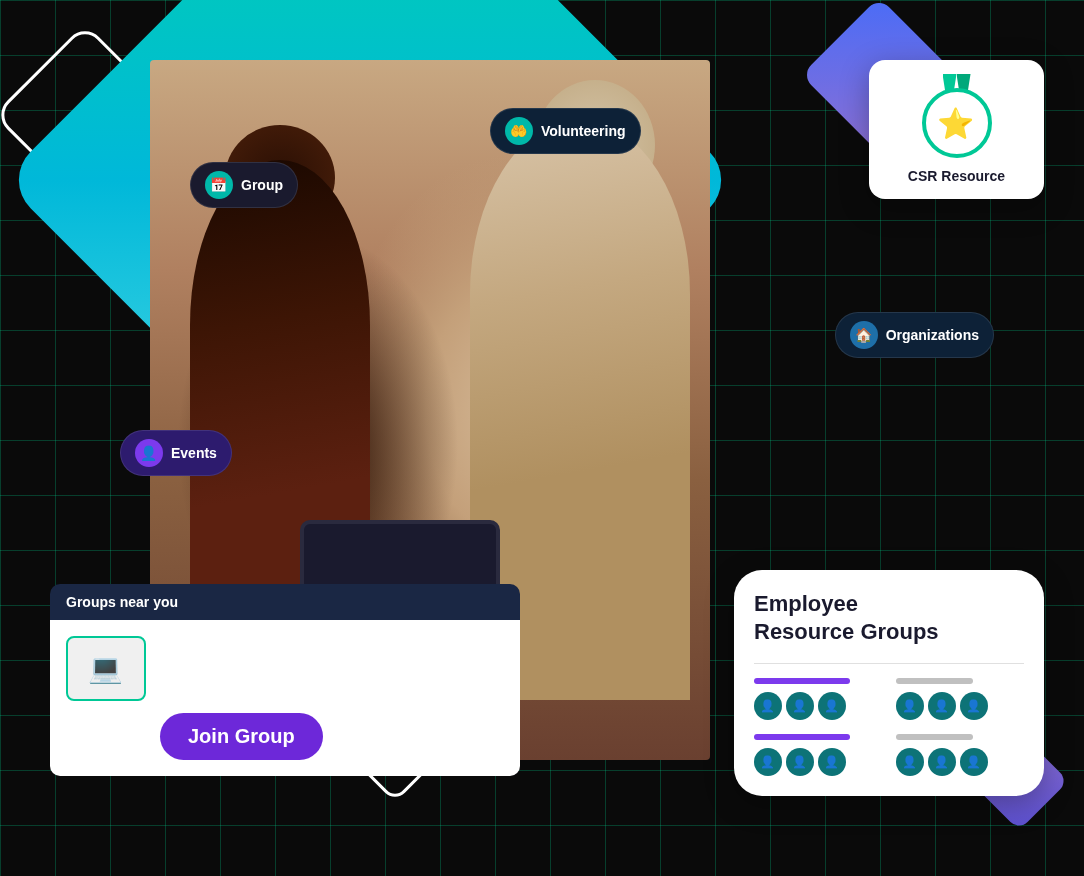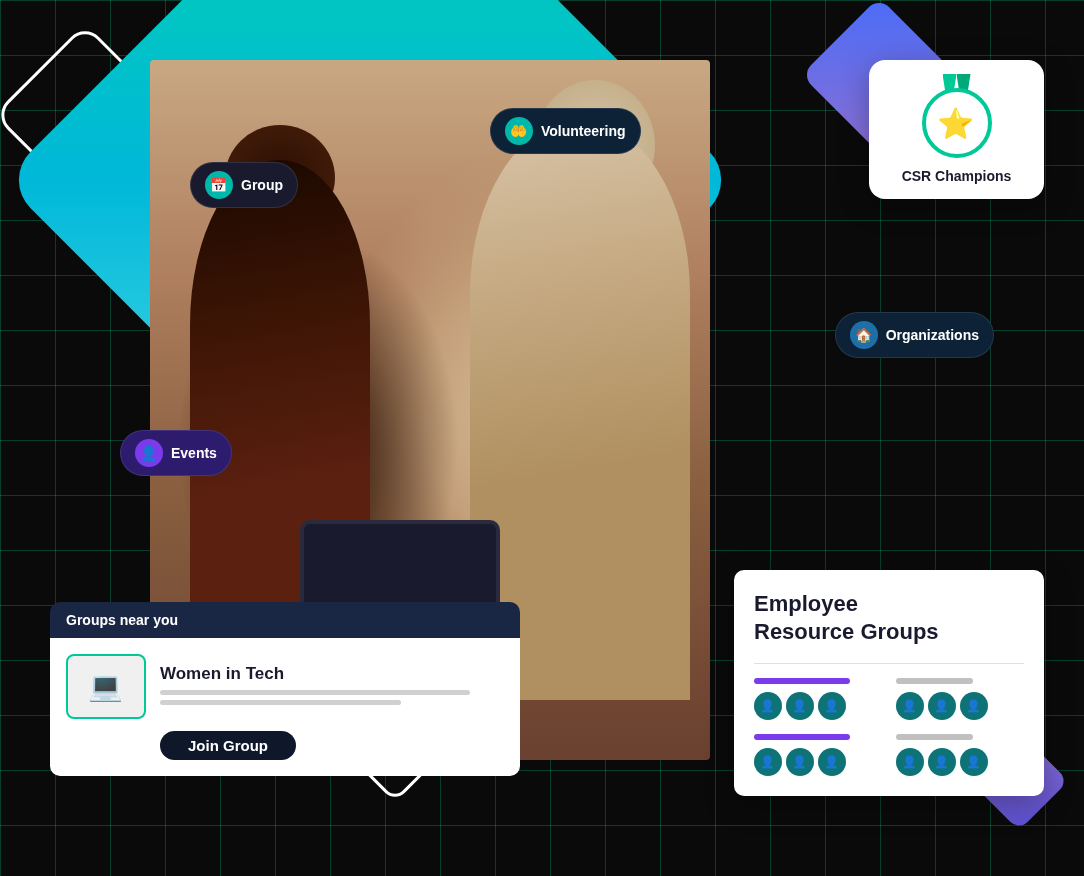--- a/index.html
+++ b/index.html
@@ -171,21 +171,21 @@
       color: #1a1a2e;
       text-align: center;
     }
 
     
     .erg-card {
       position: absolute;
       bottom: 80px; right: 40px;
       width: 310px;
       background: white;
-      border-radius: 10px;
+      border-radius: 28px;
       padding: 20px;
       z-index: 10;
       box-shadow: 0 8px 30px rgba(0,0,0,0.3);
     }
     .erg-title {
       font-size: 22px;
       font-weight: 700;
       color: #1a1a2e;
       line-height: 1.3;
       margin-bottom: 16px;
@@ -277,26 +277,26 @@
     .group-desc-line {
       height: 5px;
       background: #d0d0d0;
       border-radius: 3px;
       margin-bottom: 5px;
     }
     .line-long { width: 90%; }
     .line-short { width: 70%; }
 
     .join-btn {
-      background: #0f172a;
+      background: #6d28d9;
       color: white;
       border: none;
       border-radius: 50px;
-      padding: 6px 28px;
-      font-size: 15px;
+      padding: 12px 28px;
+      font-size: 20px;
       font-weight: 600;
       cursor: pointer;
       align-self: flex-start;
       margin-left: 94px;
     }
 
     
     .photo-overlay {
       position: absolute;
       top: 60px; left: 150px;
@@ -409,21 +409,21 @@
   </div>
 
   <div class="csr-card">
     <div style="position:relative; margin-top: 8px;">
       <div class="medal-ribbon-left"></div>
       <div class="medal-ribbon-right"></div>
       <div class="medal-icon">
         <span>⭐</span>
       </div>
     </div>
-    <span class="csr-title">CSR Champions</span>
+    <span class="csr-title">CSR Resource</span>
   </div>
 
   <div class="erg-card">
     <div class="erg-title">Employee<br>Resource Groups</div>
     <div class="erg-divider"></div>
     <div class="erg-grid">
       <div class="erg-group">
         <div class="erg-bar bar-purple"></div>
         <div class="erg-avatars">
           <div class="erg-avatar">👤</div>
@@ -460,23 +460,18 @@
 
   <div class="groups-card">
     <div class="groups-header">
       <span>Groups near you</span>
     </div>
     <div class="groups-body">
       <div class="group-item">
         <div class="group-logo">
           <span class="laptop-icon">💻</span>
         </div>
-        <div class="group-info">
-          <div class="group-name">Women in Tech</div>
-          <div class="group-desc-line line-long"></div>
-          <div class="group-desc-line line-short"></div>
-        </div>
       </div>
       <button class="join-btn">Join Group</button>
     </div>
   </div>
 
 </div>
 
 </body></html>

